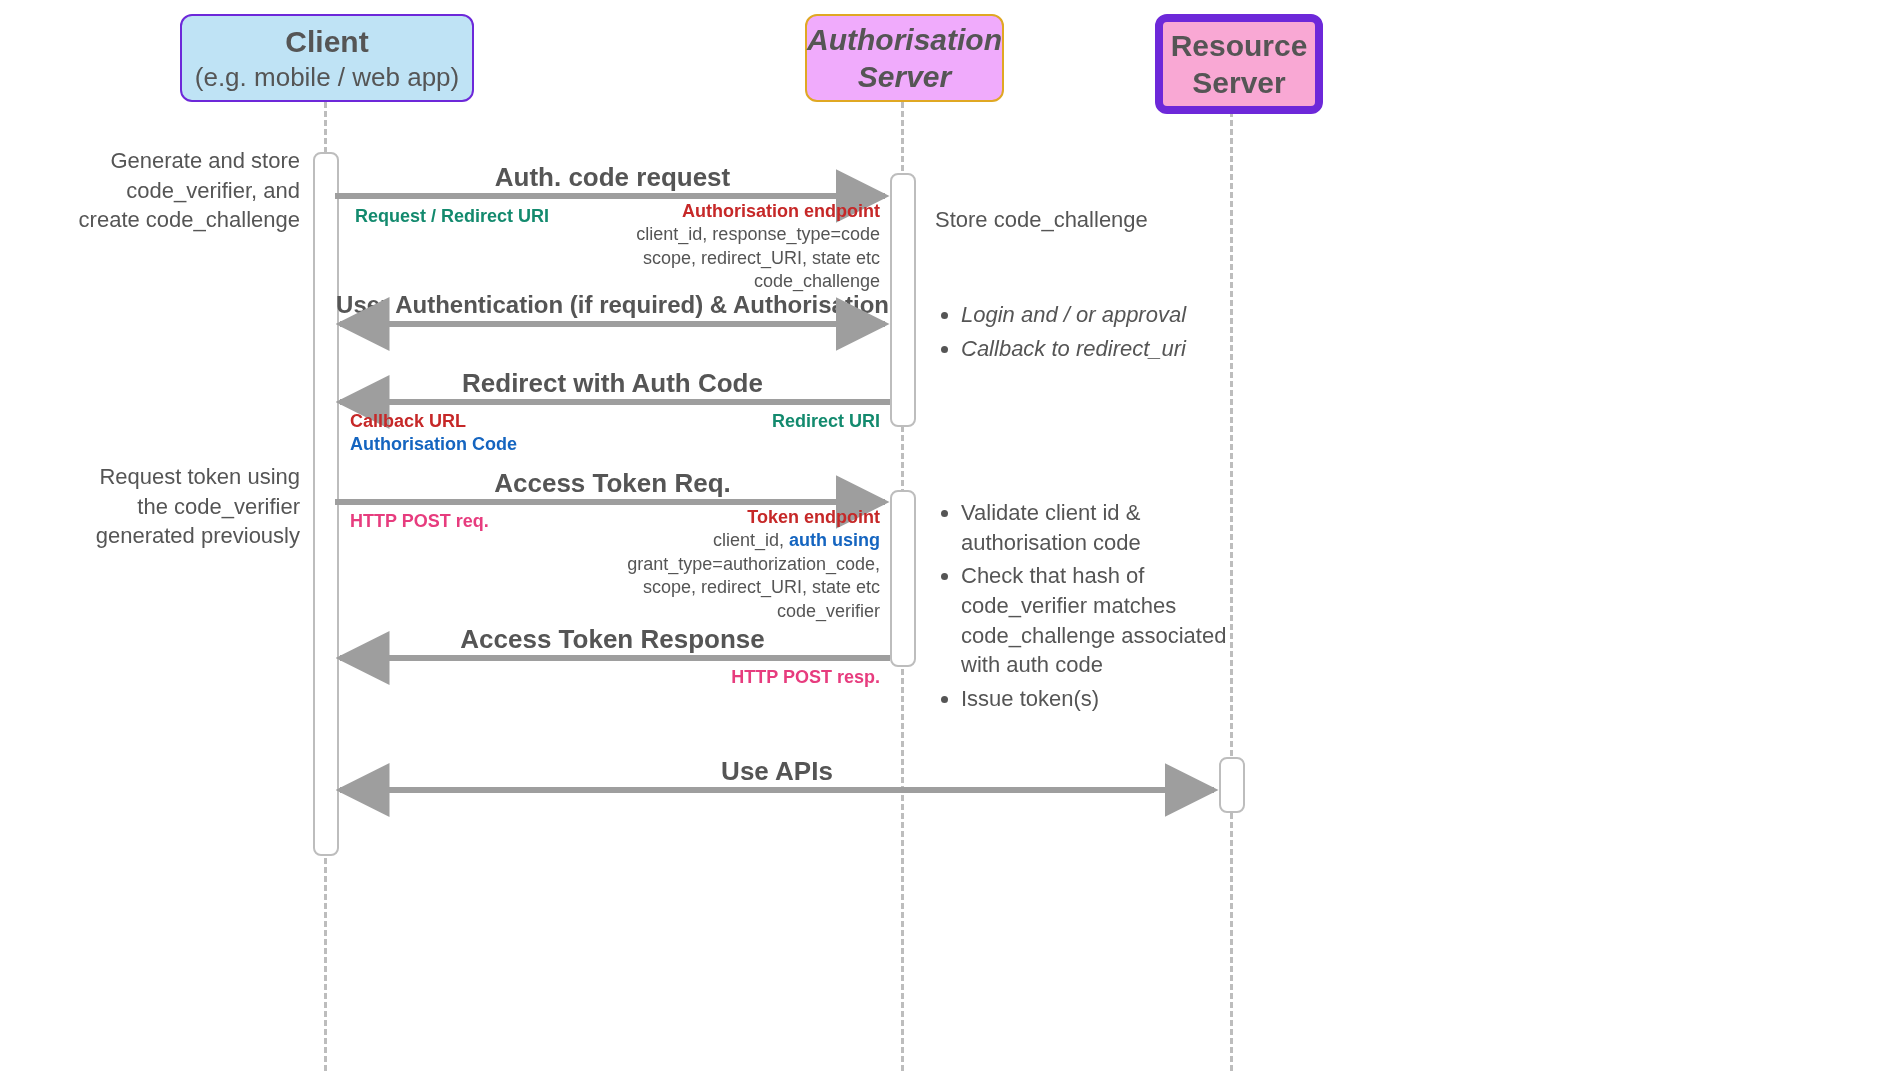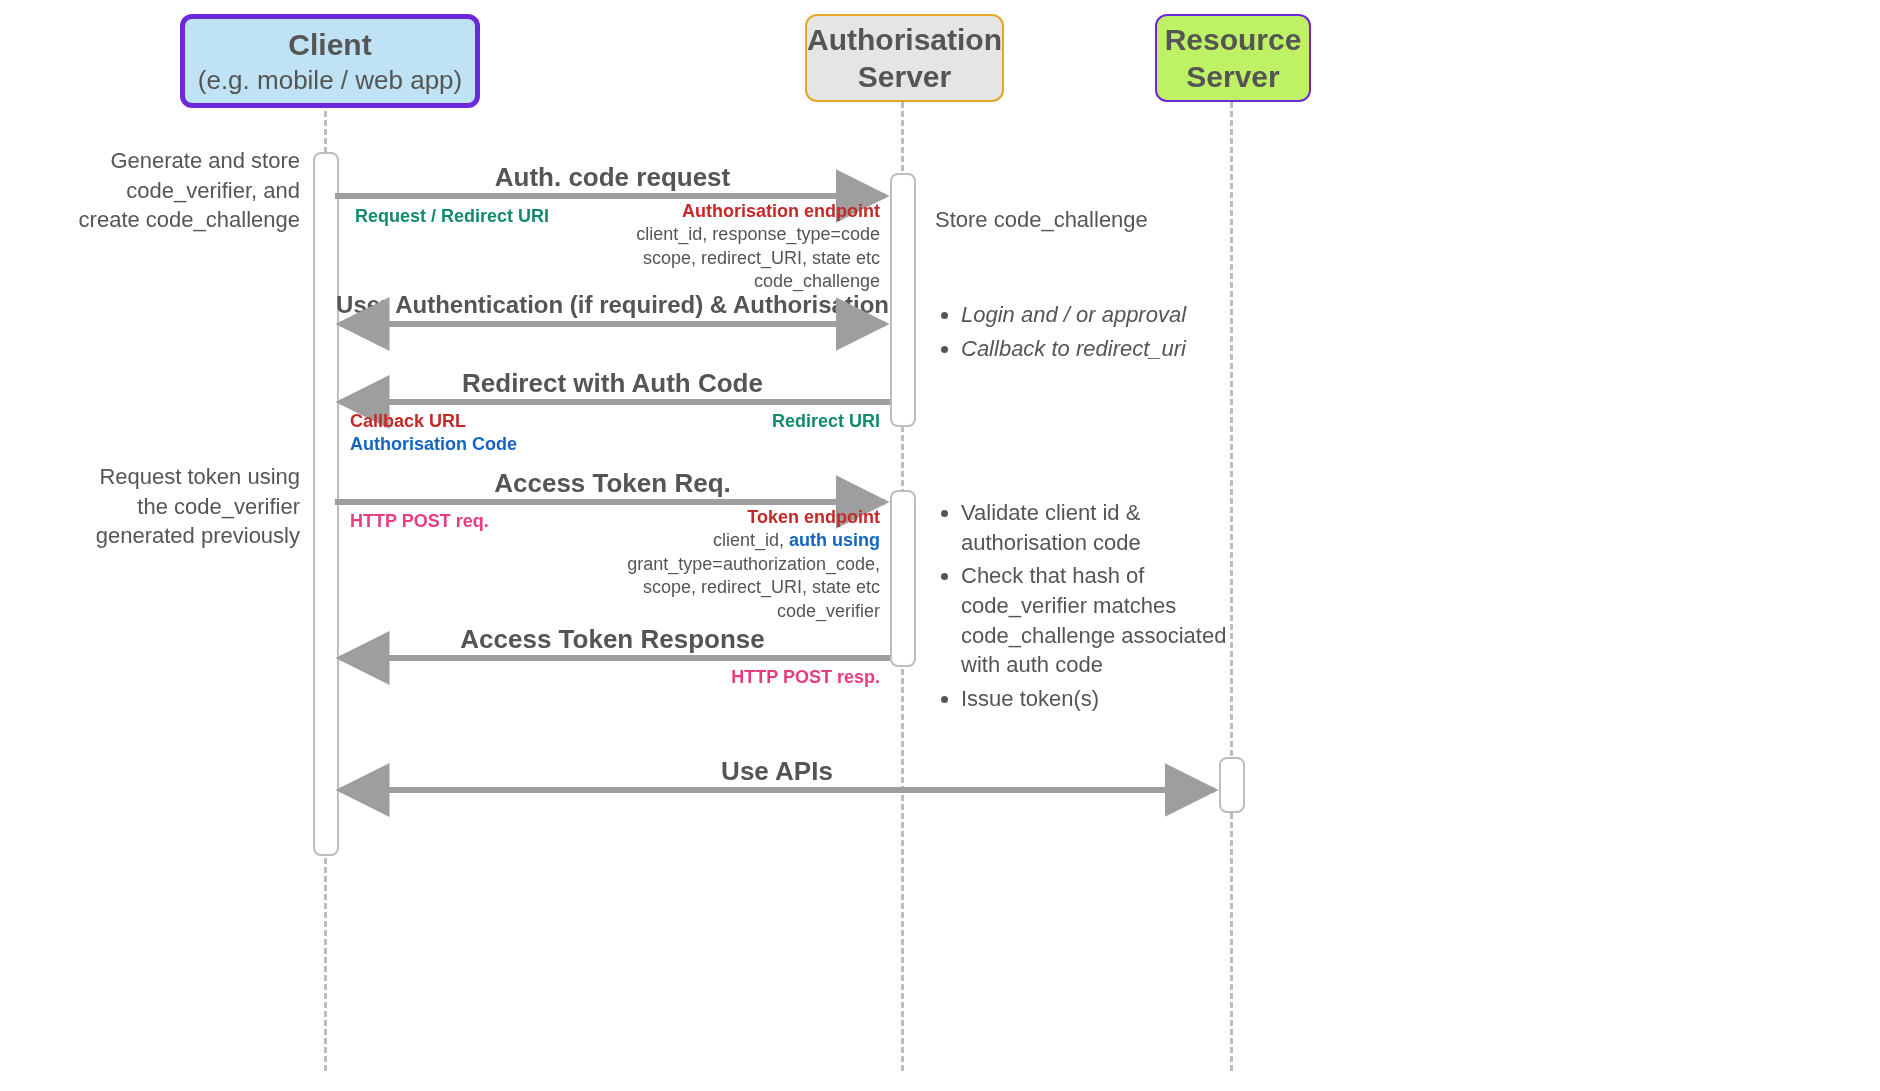--- a/index.html
+++ b/index.html
@@ -23,29 +23,29 @@
 </style>
 </head>
 <body>
 
 <div class="stage">
 
   <div class="lifeline" style="left:324px;"></div>
   <div class="lifeline" style="left:901px;"></div>
   <div class="lifeline" style="left:1230px;"></div>
 
-  <div class="box" style="left:180px;top:14px;width:290px;height:84px;background:#bfe3f5;border:5px solid #6d28d9;">
+  <div class="box" style="left:180px;top:14px;width:290px;height:84px;background:#bfe3f5;border:2px solid #6d28d9;">
     <span class="t1">Client</span>
     <span class="t2">(e.g. mobile / web app)</span>
   </div>
-  <div class="box" style="left:805px;top:14px;width:195px;height:84px;background:#e5e5e5;border:2px solid #e0a823;">
+  <div class="box" style="left:805px;top:14px;width:195px;height:84px;background:#f0abfc;border:2px solid #e0a823;font-style:italic;">
     <span class="t1">Authorisation</span>
     <span class="t1">Server</span>
   </div>
-  <div class="box" style="left:1155px;top:14px;width:152px;height:84px;background:#bef264;border:2px solid #6d28d9;">
+  <div class="box" style="left:1155px;top:14px;width:152px;height:84px;background:#f9a8d4;border:8px solid #6d28d9;">
     <span class="t1">Resource</span>
     <span class="t1">Server</span>
   </div>
 
   <div class="act" style="left:313px;top:152px;height:700px;"></div>
   <div class="act" style="left:890px;top:173px;height:250px;"></div>
   <div class="act" style="left:890px;top:490px;height:173px;"></div>
   <div class="act" style="left:1219px;top:757px;height:52px;"></div>
 
   <svg width="0" height="0" style="position:absolute">

